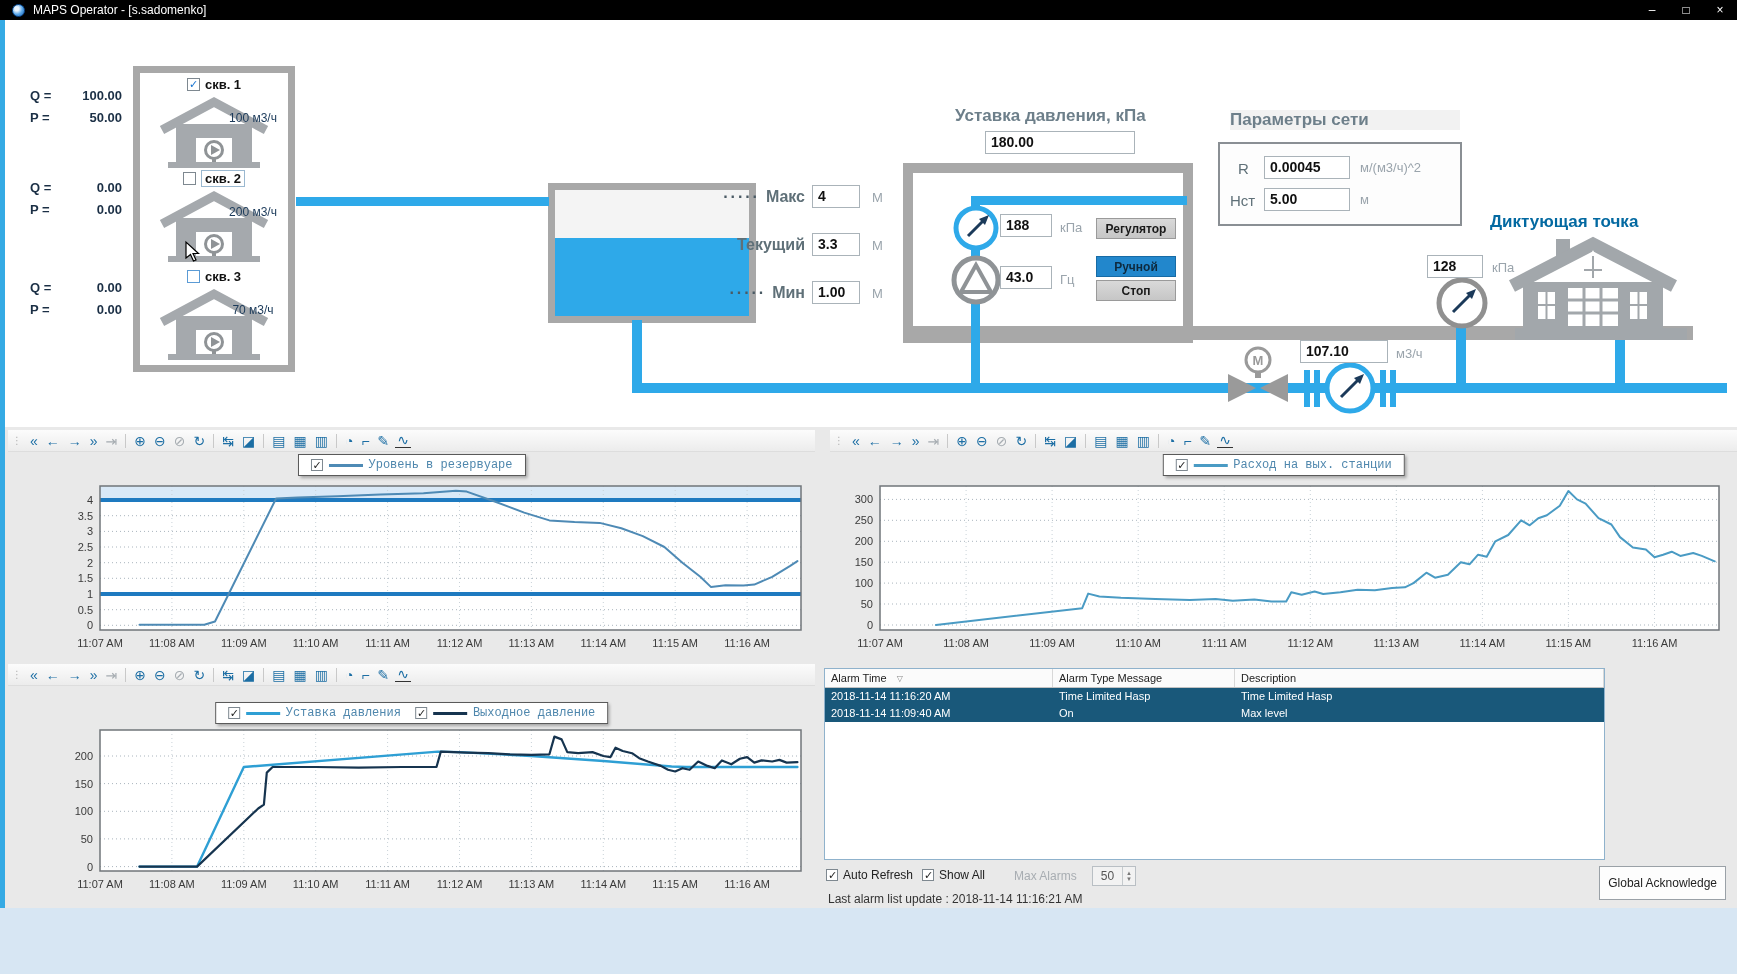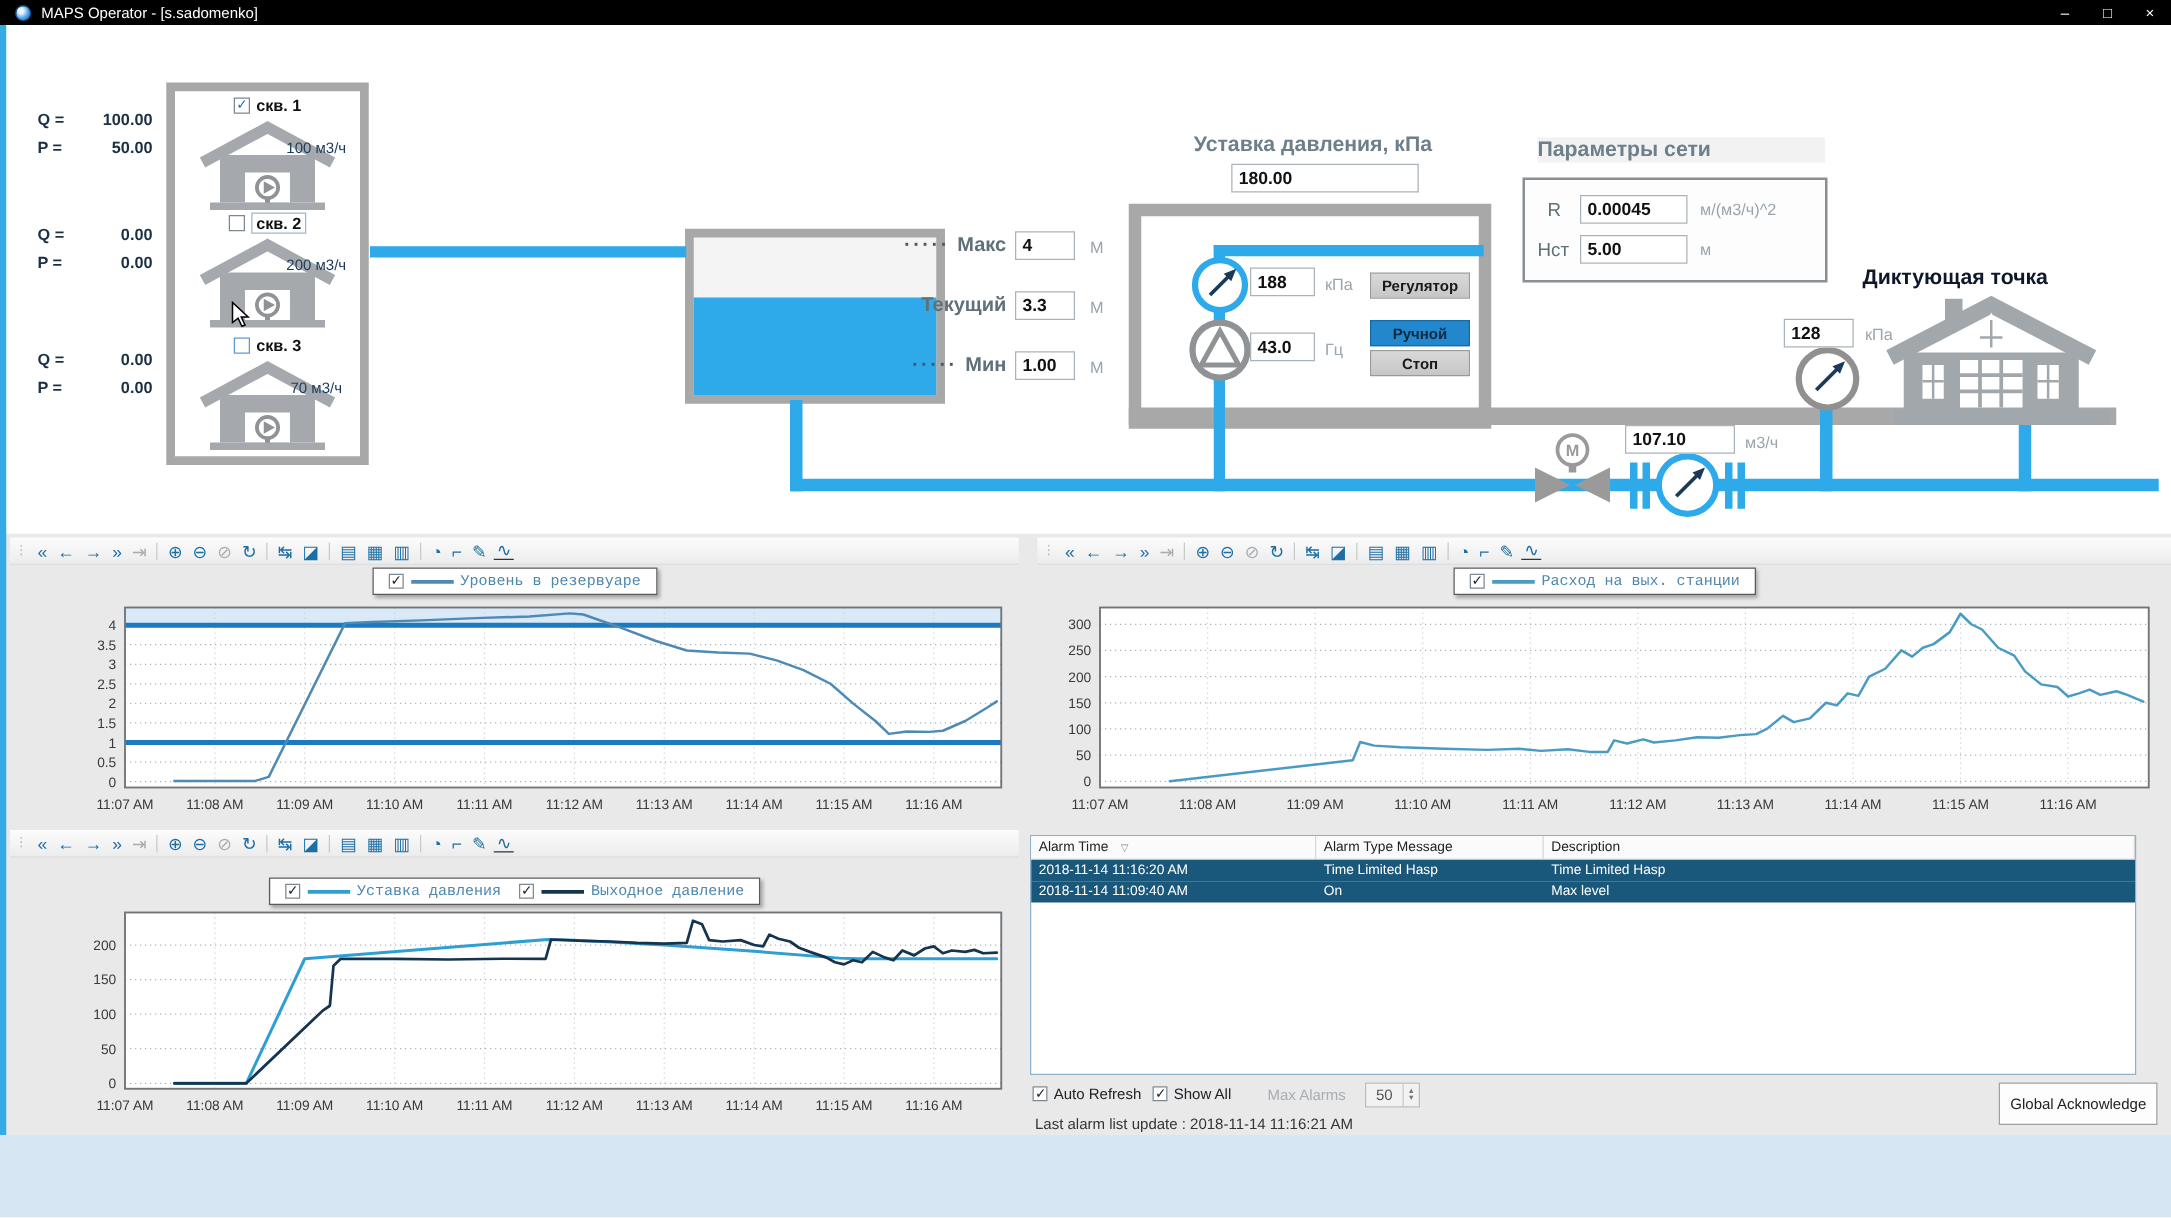--- a/index.html
+++ b/index.html
@@ -78,21 +78,21 @@
   .legend { position:absolute; left:50%; transform:translateX(-50%);
     background:#fff; border:1px solid #5a5a5a; box-shadow:2px 2px 3px rgba(0,0,0,.3);
     display:inline-flex; align-items:center; gap:14px; padding:3px 12px; white-space:nowrap; }
   .lg-entry { display:inline-flex; align-items:center; gap:6px; }
   .lg-entry .cb { width:12px; height:12px; color:#222; }
   .lg-line { display:inline-block; width:34px; height:3px; }
   .lg-label { font-size:12px; color:#4f87ad;font-family:Liberation Mono, monospace; }
 
   
   #alarm-panel { position:absolute; left:824px; top:664px; width:902px; height:243px; }
-  #alarm-list { position:absolute; left:0; top:4px; width:885px; height:192px; background:#fff;
+  #alarm-list { position:absolute; left:0; top:4px; width:781px; height:192px; background:#fff;
     border:1px solid #8fb2cc; }
   .al-header { display:flex; height:19px; background:#fbfbfb; border-bottom:1px solid #c2c2c2;
     font-size:11px; color:#222; }
   .al-hcell { padding:3px 6px; border-right:1px solid #d8d8d8; display:flex; align-items:center; gap:10px; }
   .al-row { display:flex; height:17px; background:#19587a; color:#fff; font-size:11px; }
   .al-cell { padding:2px 6px; overflow:hidden; white-space:nowrap; }
   .c0 { width:228px; } .c1 { width:182px; } .c2 { flex:1; }
   .al-controls { position:absolute; left:0; top:202px; width:902px; height:22px; font-size:12px; color:#222; }
   .al-cb { position:absolute; display:flex; align-items:center; gap:5px; }
   .al-cb .cb { width:12px; height:12px; color:#222; }
@@ -301,21 +301,21 @@
     <div class="unit" style="left:1238px;top:140px;font-size:15px;color:#5f7078">R</div>
     <div class="vbox" style="left:1264px;top:136px;width:86px">0.00045</div>
     <div class="unit" style="left:1360px;top:140px">м/(м3/ч)^2</div>
     <div class="unit" style="left:1230px;top:172px;font-size:15px;color:#5f7078">Нст</div>
     <div class="vbox" style="left:1264px;top:168px;width:86px">5.00</div>
     <div class="unit" style="left:1360px;top:172px">м</div>
 
     <div class="vbox" style="left:1300px;top:320px;width:88px">107.10</div>
     <div class="unit" style="left:1396px;top:326px">м3/ч</div>
 
-    <div class="sec-title" style="left:1490px;top:192px;width:190px;color:#0f172a">Диктующая точка</div>
+    <div class="sec-title" style="left:1490px;top:192px;width:190px;color:#0369a1">Диктующая точка</div>
     <div class="vbox" style="left:1427px;top:235px;width:56px">128</div>
     <div class="unit" style="left:1492px;top:240px">кПа</div>
   </div>
 
   <div id="charts-bg" class="abs"></div>
   <div id="bottom-strip" class="abs"></div>
   <div id="left-strip" class="abs"></div>
 
   <div class="chart-block" style="left:8px;top:430px;width:807px;height:232px">
     <div class="trend-toolbar">

